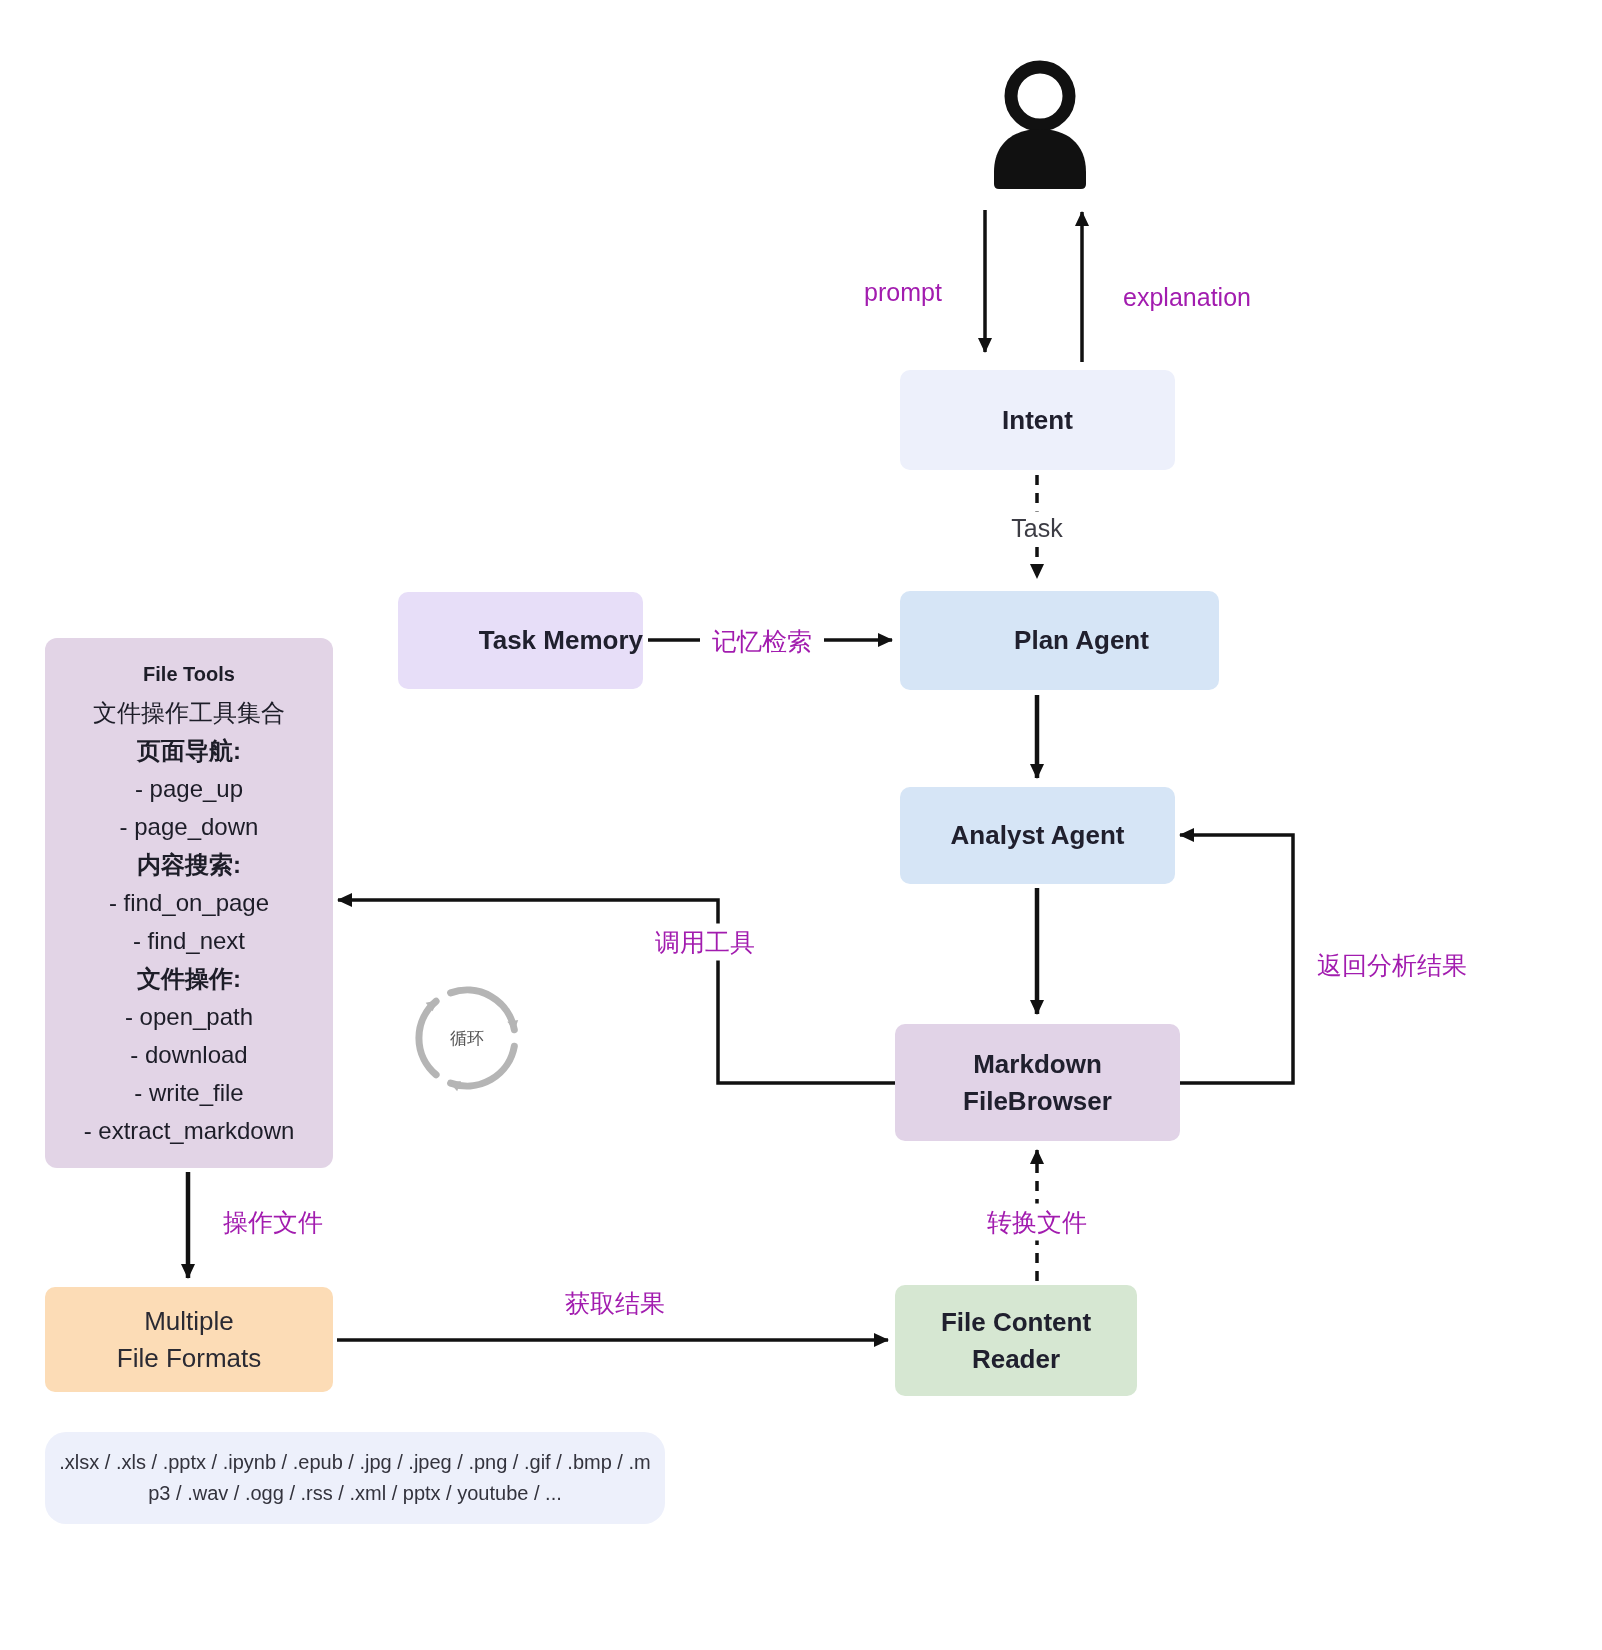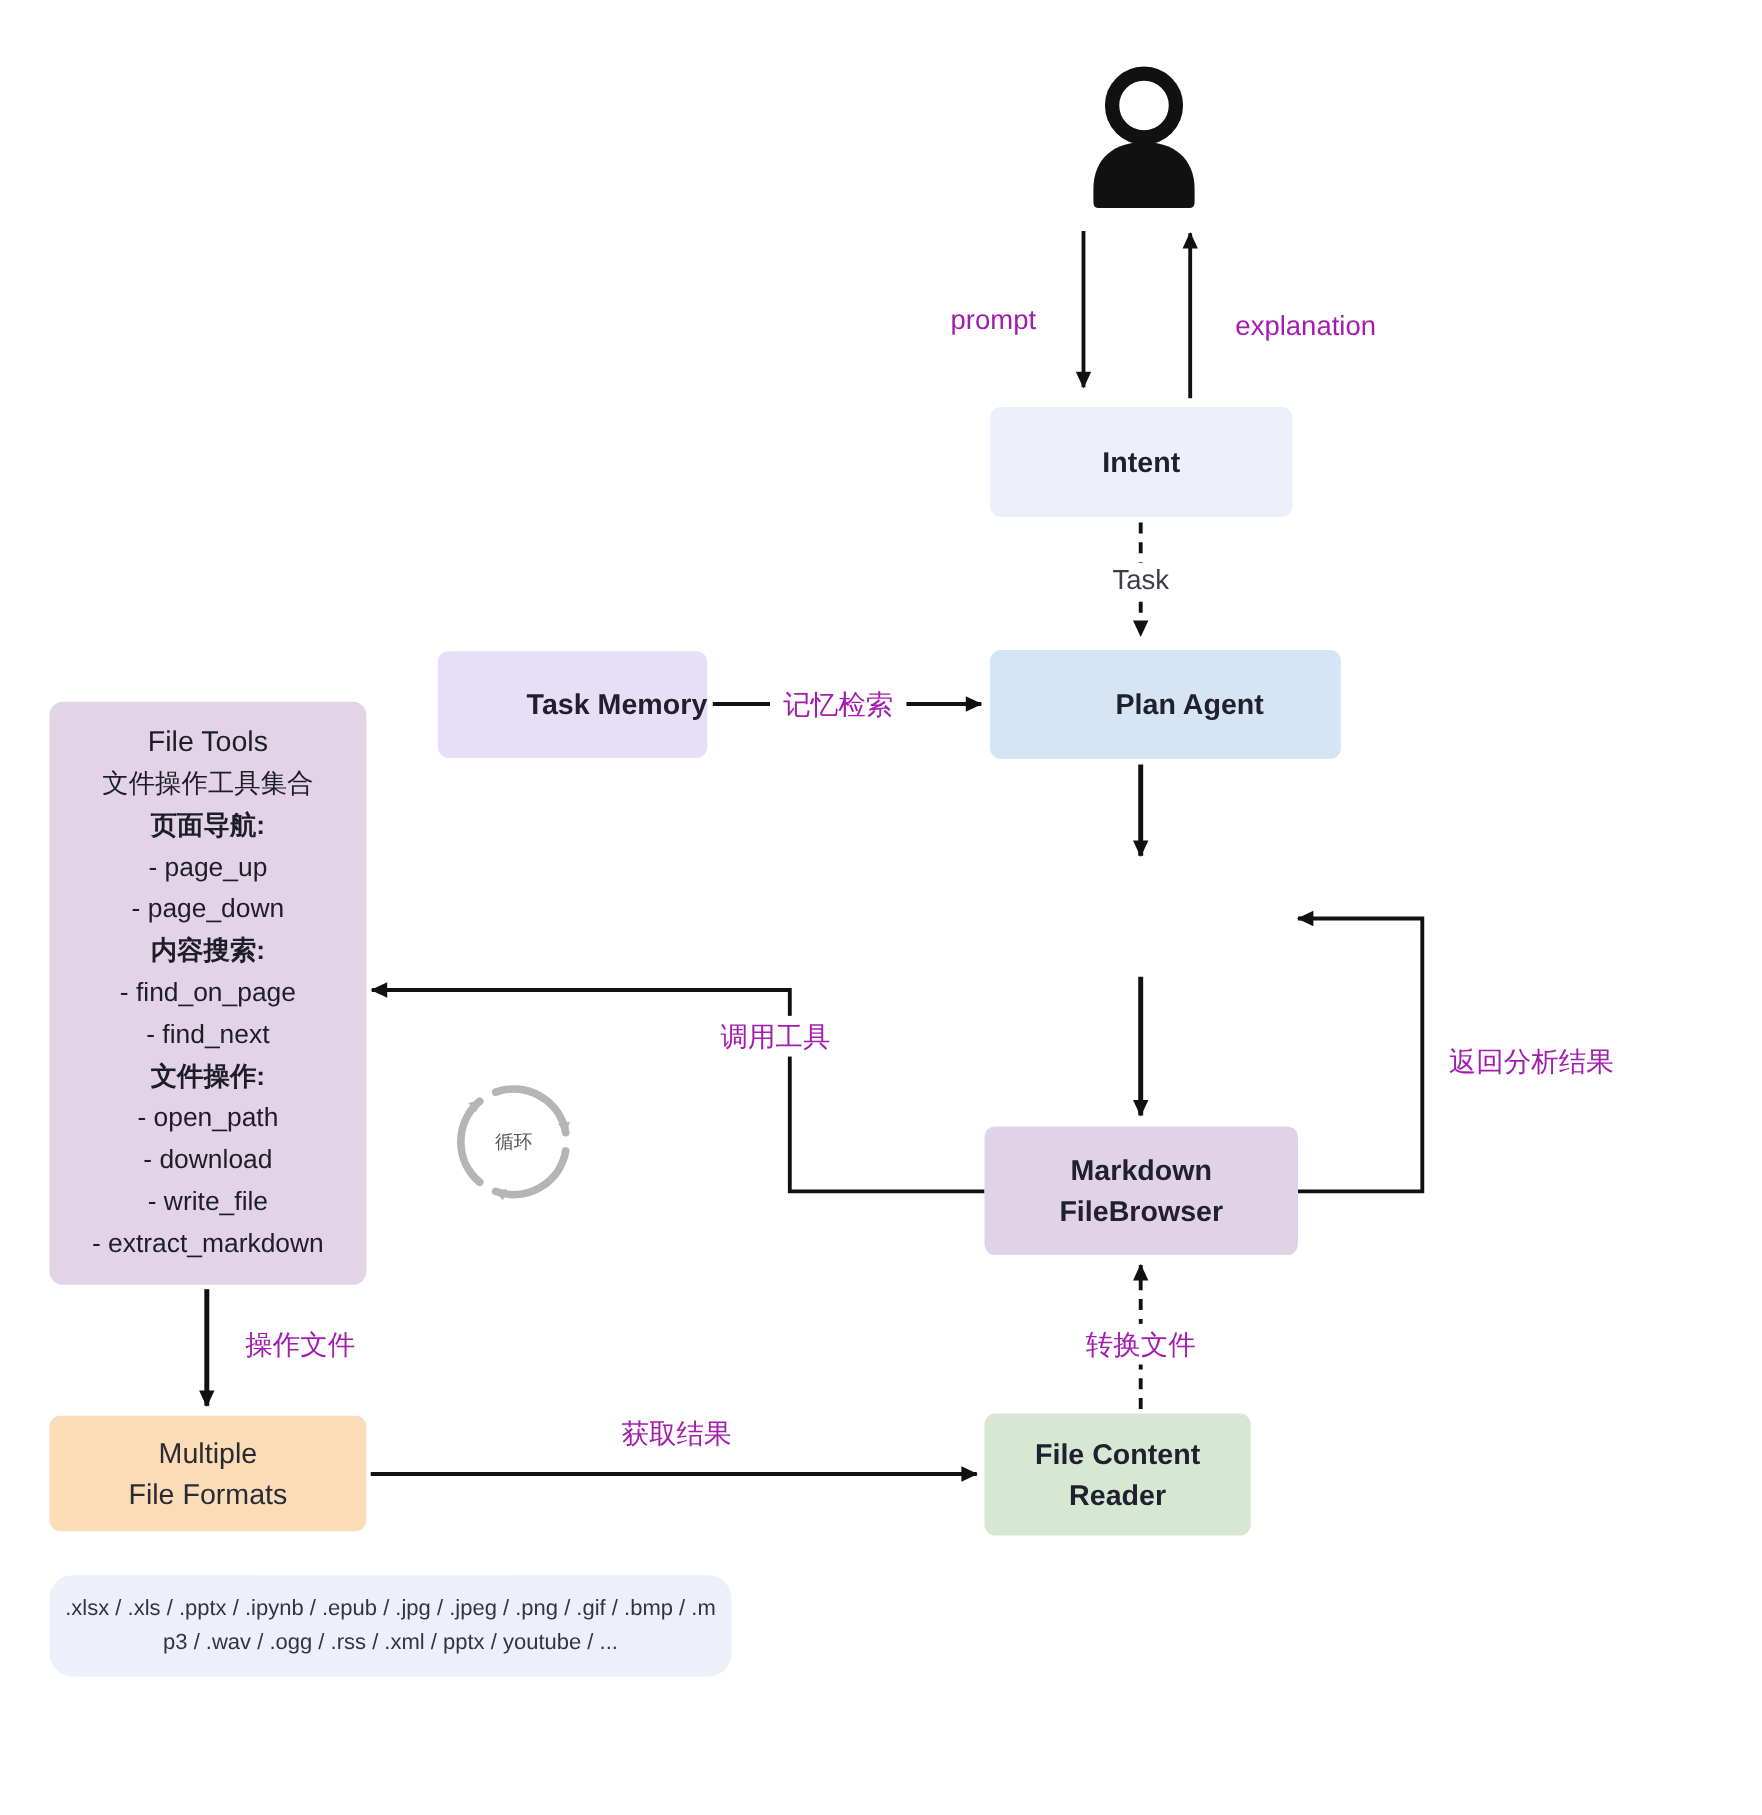--- a/index.html
+++ b/index.html
@@ -42,21 +42,21 @@
     z-index: 2;
     left: 45px; top: 638px;
     width: 288px; height: 530px;
     background: #e2d4e6;
     border-radius: 12px;
     text-align: center;
     color: #1d1d28;
     padding-top: 16px;
     box-sizing: border-box;
   }
-  .ft-title { font-size: 26px; font-weight: normal; line-height: 40px; }
+  .ft-title { font-size: 20px; font-weight: bold; line-height: 40px; }
   .ft-line  { font-size: 24px; line-height: 38px; font-weight: normal; }
   .ft-line.hdr { font-weight: bold; }
   .formats-box {
     position: absolute;
     z-index: 2;
     left: 45px; top: 1432px;
     width: 620px; height: 92px;
     background: #edf0fb;
     border-radius: 21px;
     display: flex;
@@ -115,20 +115,23 @@
   </div>
 
   <div class="node" style="left:398px; top:592px; width:245px; height:97px; background:#e7def8;align-items:flex-end;">
     <span>Task Memory</span>
   </div>
 
   <div class="node" style="left:900px; top:591px; width:275px; height:99px; background:#d6e5f6;padding-left:44px;">
     <span>Plan Agent</span>
   </div>
 
+  <div class="node" style="left:900px; top:787px; width:275px; height:97px; background:#d6e5f6;">
+    <span>Analyst Agent</span>
+  </div>
 
   <div class="node normal-weight" style="left:45px; top:1287px; width:288px; height:105px; background:#fcdcb6;">
     <span>Multiple</span>
     <span>File Formats</span>
   </div>
 
   <div class="node" style="left:895px; top:1024px; width:285px; height:117px; background:#e1d3e7;">
     <span>Markdown</span>
     <span>FileBrowser</span>
   </div>

